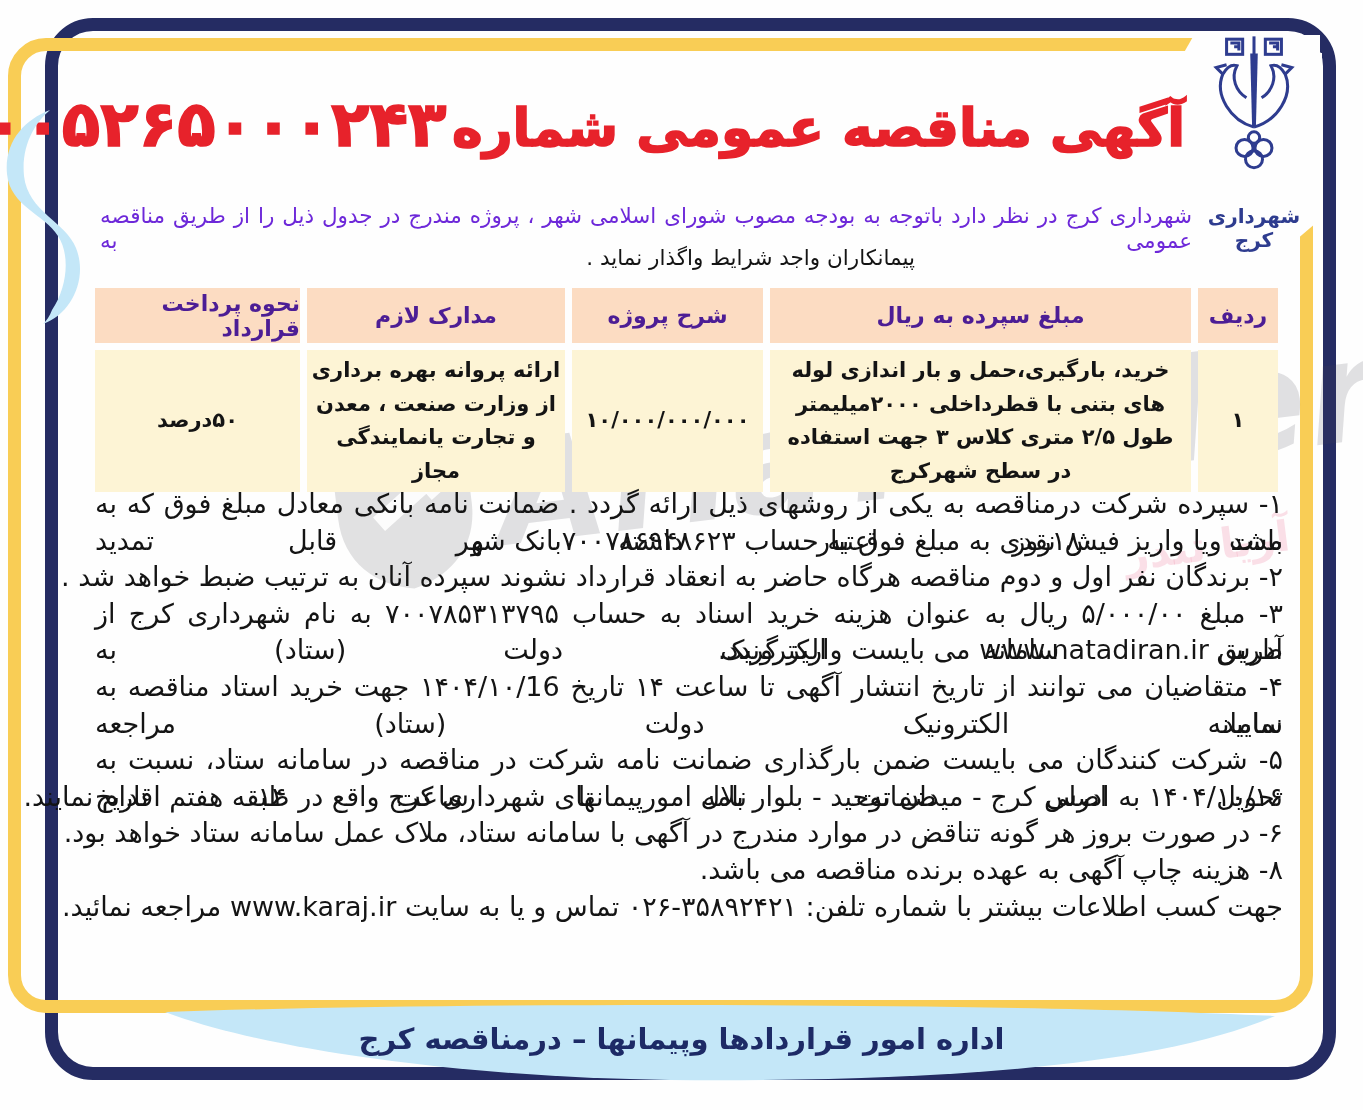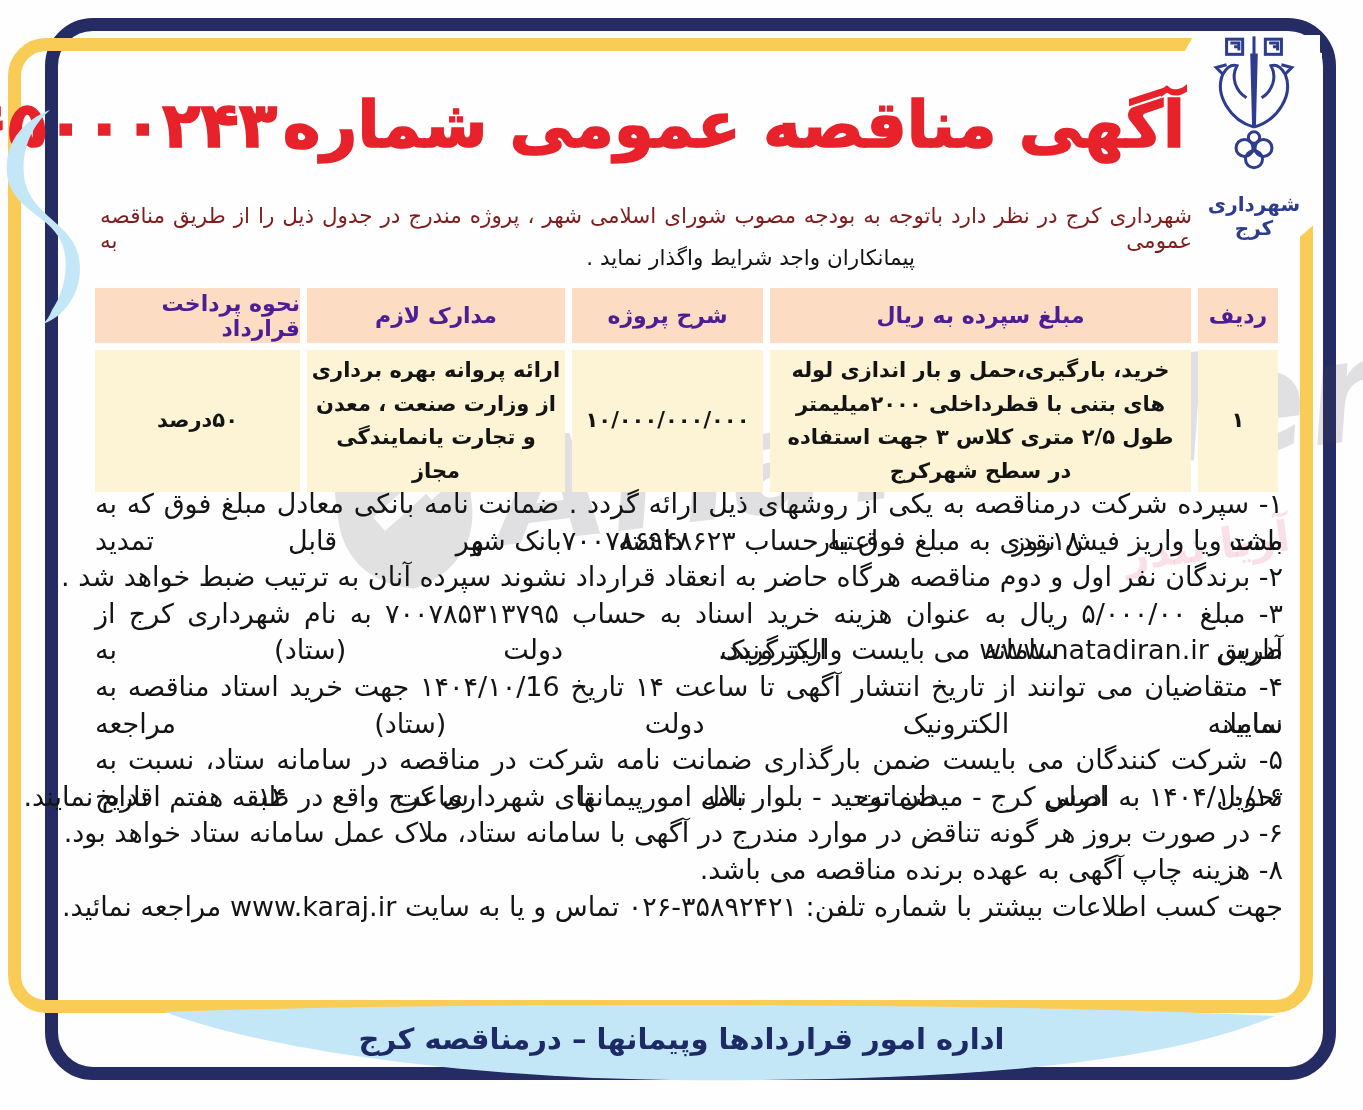--- a/index.html
+++ b/index.html
@@ -19,29 +19,29 @@
   
   .watermark{position:absolute;left:330px;top:430px;width:1060px;z-index:4;
              transform:rotate(-7deg);transform-origin:left center;pointer-events:none;}
   .wm-row{display:flex;align-items:center;gap:18px;direction:ltr;}
   .wm-latin{font-size:142px;font-weight:bold;font-style:italic;color:rgba(70,70,80,0.16);
             letter-spacing:2px;white-space:nowrap;direction:ltr;}
   .wm-fa{position:absolute;top:198px;right:110px;font-size:42px;letter-spacing:16px;
          color:rgba(228,62,110,0.16);font-weight:bold;}
   
   .logo{position:absolute;right:53px;top:36px;width:112px;z-index:7;text-align:center;}
-  .logo-caption{margin-top:0;font-size:20px;font-weight:bold;color:#2e3c8f;}
+  .logo-caption{margin-top:12px;font-size:20px;font-weight:bold;color:#2e3c8f;}
   
   .title{position:absolute;right:178px;left:120px;top:88px;z-index:5;text-align:right;
          color:#e7222b;font-weight:bold;-webkit-text-stroke:1.6px #e7222b;white-space:nowrap;}
-  .title-words{font-size:64px;letter-spacing:0px;}
+  .title-words{font-size:52px;letter-spacing:0px;}
   .title-number{font-size:63px;letter-spacing:1px;}
   
   .intro-l1{position:absolute;right:171px;left:100px;top:203px;z-index:5;font-size:21.5px;
-            color:#7f1d1d;text-align:justify;text-align-last:justify;}
+            color:#6d28d9;text-align:justify;text-align-last:justify;}
   .intro-l2{position:absolute;right:448px;top:245px;z-index:5;font-size:21.5px;color:#141414;}
   
   .tender-table{position:absolute;left:95px;top:288px;width:1183px;z-index:5;display:grid;
         grid-template-columns:80px 421px 191px 258px 205px;column-gap:7px;row-gap:7px;}
   .th{background:#fcdcc2;height:55px;display:flex;align-items:center;justify-content:center;
       font-size:22px;font-weight:bold;color:#4c1d95;}
   .td{background:#fdf4d5;min-height:112px;display:flex;align-items:center;justify-content:center;
       font-size:21px;font-weight:bold;color:#141414;text-align:center;padding:4px 4px;
       box-sizing:border-box;line-height:1.6;}
   

